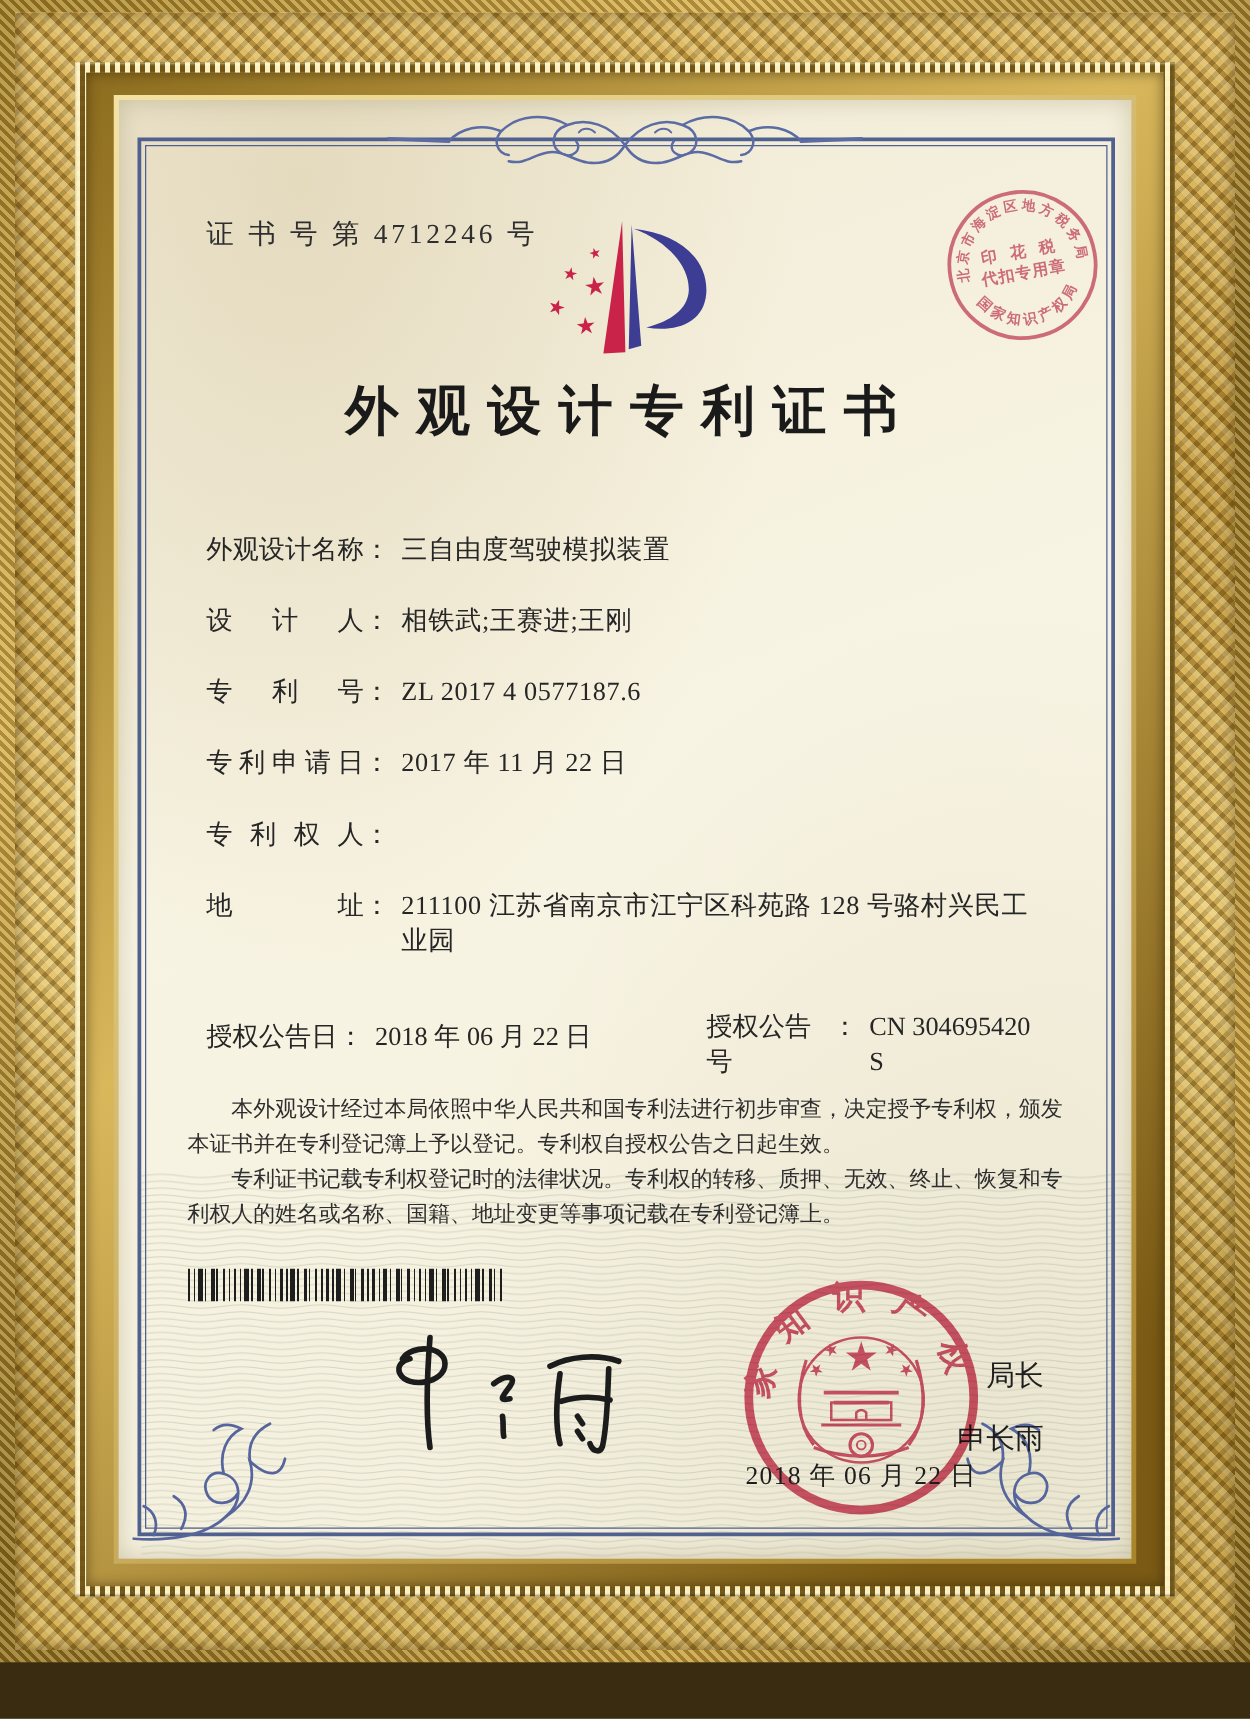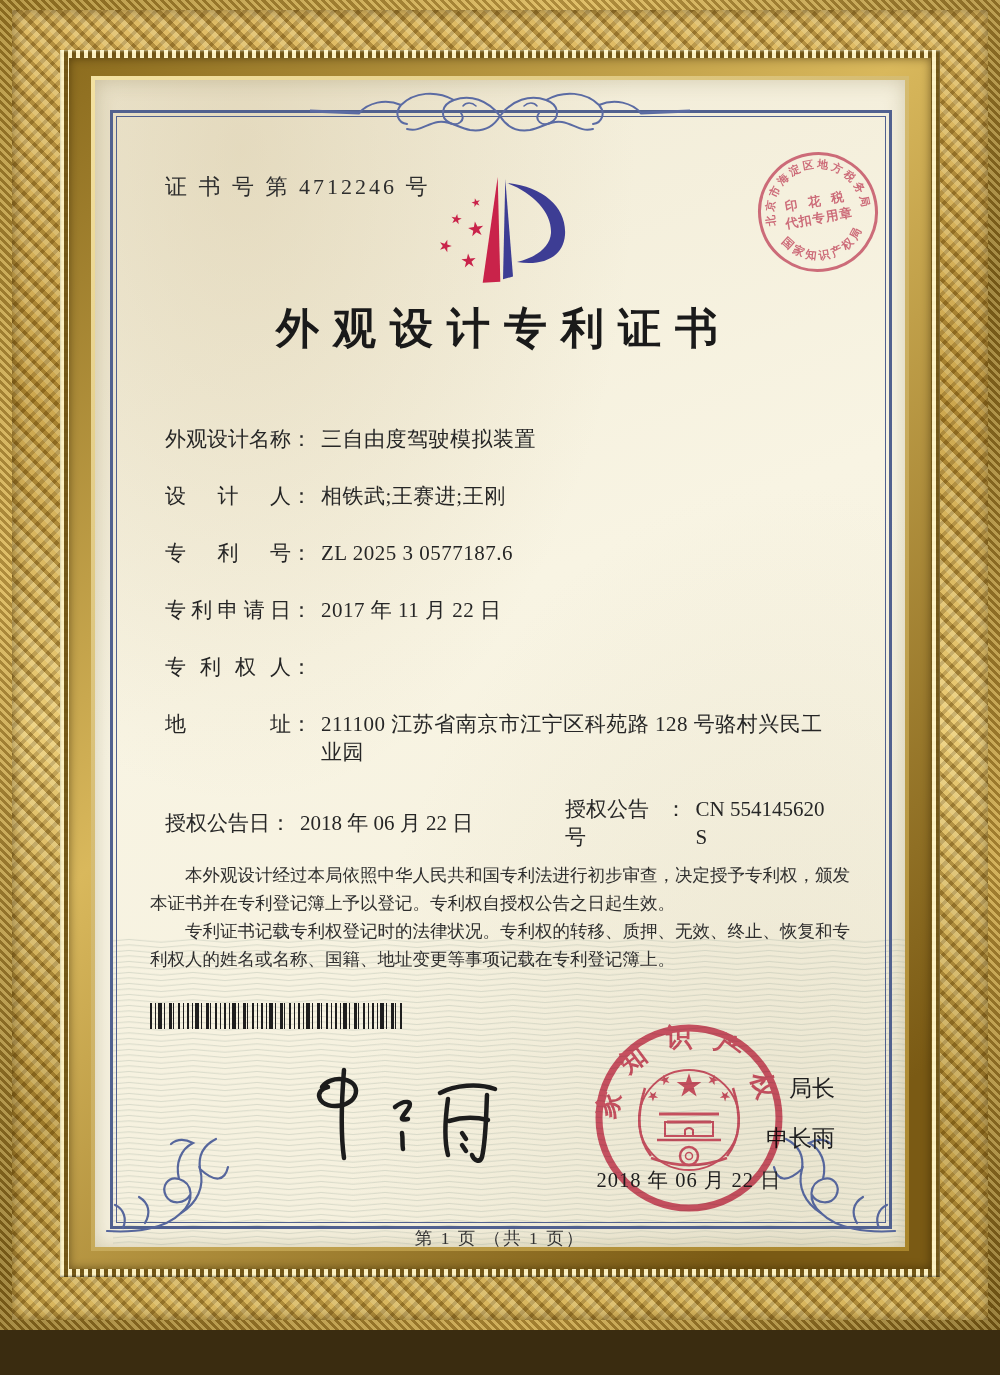--- a/index.html
+++ b/index.html
@@ -44,21 +44,21 @@
   .tax-stamp{position:absolute;top:66px;left:657px;transform:rotate(-10deg);opacity:.82;z-index:4;}
   .title{position:absolute;top:220px;left:0;right:0;text-align:center;font-size:43px;font-weight:700;
          letter-spacing:14px;padding-left:8px;color:#1a1a1a;z-index:3;}
   .content{position:absolute;top:345px;left:70px;right:70px;z-index:3;color:#262626;}
   .field-row{display:flex;align-items:baseline;margin-bottom:29px;font-size:21px;line-height:28px;}
   .flabel{width:126px;text-align:justify;text-align-last:justify;flex:none;}
   .fcolon{margin-right:9px;flex:none;}
   .fvalue{letter-spacing:.5px;}
   .grant-row{display:flex;font-size:21px;line-height:28px;}
   .grant-left{width:400px;display:flex;align-items:center;flex:none;}
-  .grant-right{display:flex;align-items:baseline;}
+  .grant-right{display:flex;align-items:baseline;margin-top:12px;}
   .paragraphs{margin:10px -15px 17px -15px;font-size:17.5px;line-height:28px;text-align:justify;color:#2e2e2e;}
   .paragraphs p{margin:0;text-indent:2em;}
   .barcode{margin:30px 0 0 -15px;width:252px;height:26px;
       background:repeating-linear-gradient(90deg,
         #1e1e1e 0 2px, transparent 2px 5px,
         #1e1e1e 5px 6px, transparent 6px 8px,
         #1e1e1e 8px 12px, transparent 12px 14px,
         #1e1e1e 14px 15px, transparent 15px 19px,
         #1e1e1e 19px 22px, transparent 22px 23px,
         #1e1e1e 23px 24px, transparent 24px 28px,
@@ -168,21 +168,21 @@
                     <span class="fvalue">三自由度驾驶模拟装置</span>
           </div>
           <div class="field-row">
             <span class="flabel">设计人</span>
                     <span class="fcolon">：</span>
                     <span class="fvalue">相铁武;王赛进;王刚</span>
           </div>
           <div class="field-row">
             <span class="flabel">专利号</span>
                     <span class="fcolon">：</span>
-                    <span class="fvalue">ZL 2025 3 0577187.6</span>
+                    <span class="fvalue">ZL 2017 4 0577187.6</span>
           </div>
           <div class="field-row">
             <span class="flabel">专利申请日</span>
                     <span class="fcolon">：</span>
                     <span class="fvalue">2017 年 11 月 22 日</span>
           </div>
           <div class="field-row">
             <span class="flabel">专利权人</span>
                     <span class="fcolon">：</span>
           </div>
@@ -193,21 +193,21 @@
           </div>
           <div class="grant-row">
             <div class="grant-left">
               <span>授权公告日</span>
                       <span class="fcolon">：</span>
                       <span>2018 年 06 月 22 日</span>
             </div>
             <div class="grant-right">
               <span>授权公告号</span>
                       <span class="fcolon">：</span>
-                      <span>CN 554145620 S</span>
+                      <span>CN 304695420 S</span>
             </div>
           </div>
           <div class="paragraphs">
             <p>本外观设计经过本局依照中华人民共和国专利法进行初步审查，决定授予专利权，颁发本证书并在专利登记簿上予以登记。专利权自授权公告之日起生效。</p>
             <p>专利证书记载专利权登记时的法律状况。专利权的转移、质押、无效、终止、恢复和专利权人的姓名或名称、国籍、地址变更等事项记载在专利登记簿上。</p>
           </div>
           <div class="barcode"></div>
           <div class="signer">
             <div>局长</div>
             <div>申长雨</div>
@@ -251,21 +251,20 @@
             <path d="M96,118 L96,112 Q100,108 104,112 L104,118" stroke-width="2"></path>
             <path d="M68,122 L132,122" stroke-width="2.5"></path>
             <circle cx="100" cy="138" r="9" stroke-width="2.5"></circle>
             <circle cx="100" cy="138" r="3.5" stroke-width="1.5"></circle>
             <path d="M56,70 C48,95 48,120 62,138 M144,70 C152,95 152,120 138,138" stroke-width="2.5"></path>
             <path d="M62,140 Q100,154 138,140" stroke-width="2.5"></path>
           </g>
         </svg>
         <div class="seal-date">2018 年 06 月 22 日</div>
 
-        <div class="footer">第 1 页 （共 1 页）</div>
 
       </div>
      </div>
     </div>
    </div>
   </div>
  </div>
 </div>
 
 </body></html>

